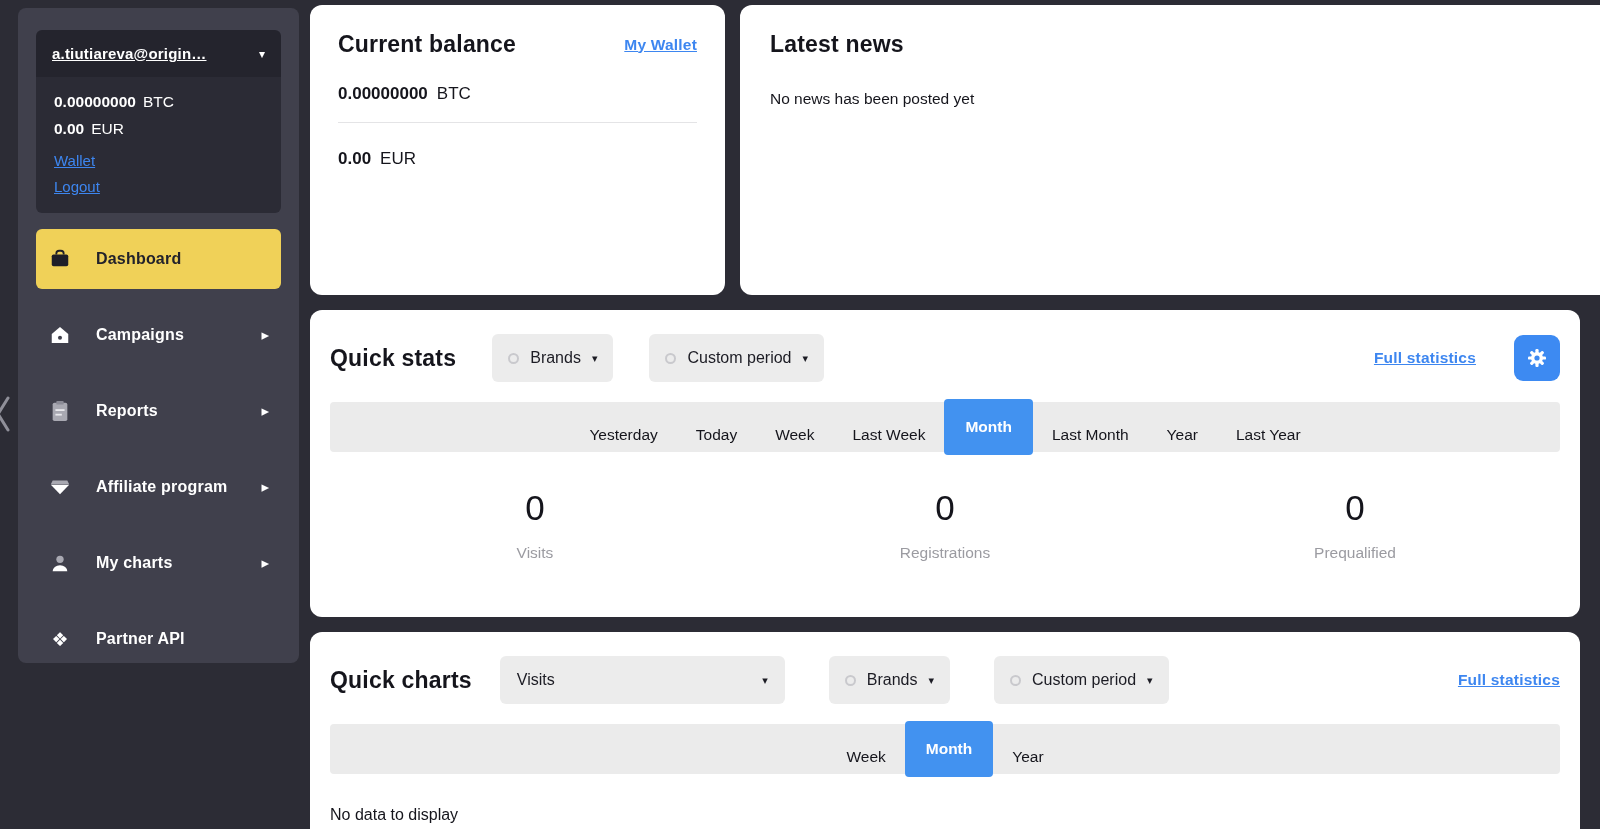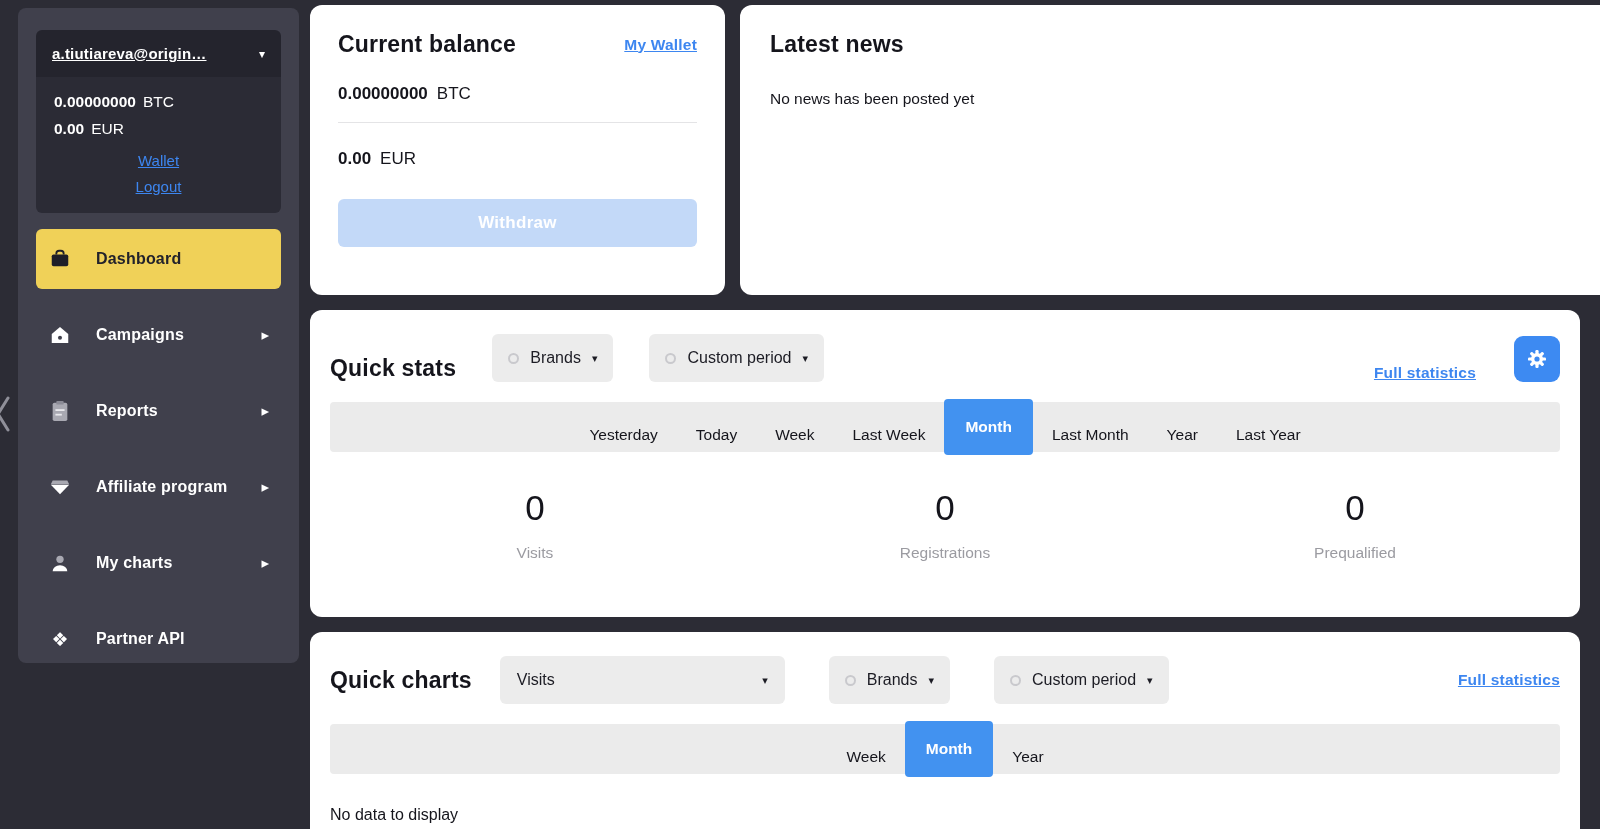--- a/index.html
+++ b/index.html
@@ -32,21 +32,21 @@
   .account-body { background:#2b2b35; padding:16px 18px 18px; }
   .balance-line { color:#fff; font-size:15.5px; margin-bottom:9px; }
   .balance-line .amt { font-weight:700; }
   .balance-line .cur { font-weight:400; margin-left:7px; }
   .account-links { margin-top:14px; }
   .account-links a {
     display:inline-block; color:#3d86f0; font-size:15px; text-decoration:underline;
     margin-bottom:9px; cursor:pointer;
   }
   .account-links a:last-child { margin-bottom:0; }
-  .account-links { display:flex; flex-direction:column; align-items:center; }
+  .account-links { display:flex; flex-direction:column; align-items:flex-start; }
 
   .nav { display:flex; flex-direction:column; }
   .nav-item {
     display:flex; align-items:center; height:60px; padding:0 12px;
     border-radius:6px; margin-bottom:16px; cursor:pointer; color:#fff;
   }
   .nav-item .nav-icon { width:24px; height:24px; margin-right:24px; flex:0 0 24px;
     display:flex; align-items:center; justify-content:center; }
   .nav-item .nav-label { font-size:16px; font-weight:600; letter-spacing:.2px; flex:1; }
   .nav-item .nav-chevron { color:#fff; font-size:15px; }
@@ -73,21 +73,21 @@
     margin-top:30px; width:100%; height:48px; border:none; border-radius:6px;
     background:#c3d9f8; color:#fff; font-size:17px; font-weight:700;
     font-family:inherit; letter-spacing:.3px; cursor:default;
   }
 
   #card-news { left:740px; top:5px; width:984px; height:290px; padding:26px 30px; }
   #card-news .card-head { justify-content:space-between; }
   .news-empty { margin-top:32px; font-size:15.5px; color:#15151c; }
 
   #card-stats { left:310px; top:310px; width:1270px; height:307px; padding:24px 20px; }
-  #card-stats .card-head { gap:20px;align-items:flex-end; }
+  #card-stats .card-head { gap:20px; }
   .chip {
     background:#ececec; border-radius:6px; height:48px; padding:0 16px;
     display:inline-flex; align-items:center; gap:11px; cursor:pointer;
     flex:0 0 auto;
     margin-left:16px;
   }
   .chip .ring { width:11px; height:11px; border:2px solid #c9c9cd; border-radius:50%; }
   .chip .chip-label { font-size:16px; color:#1c1c24; }
   .chip .caret { font-size:11px; color:#1c1c24; }
   .head-spacer { flex:1; }
@@ -229,21 +229,20 @@
     <h2 class="card-title">Current balance</h2>
     <a class="blue-link">My Wallet</a>
   </div>
   <div class="bal-row">
     <span class="amt">0.00000000</span><span class="cur">BTC</span>
   </div>
   <hr class="bal-divider">
   <div class="bal-row">
     <span class="amt">0.00</span><span class="cur">EUR</span>
   </div>
-  <button class="withdraw-btn">Withdraw</button>
 </section>
 
 <section class="card" id="card-news">
   <div class="card-head">
     <h2 class="card-title">Latest news</h2>
     <a class="blue-link">All news</a>
   </div>
   <p class="news-empty">No news has been posted yet</p>
 </section>
 

